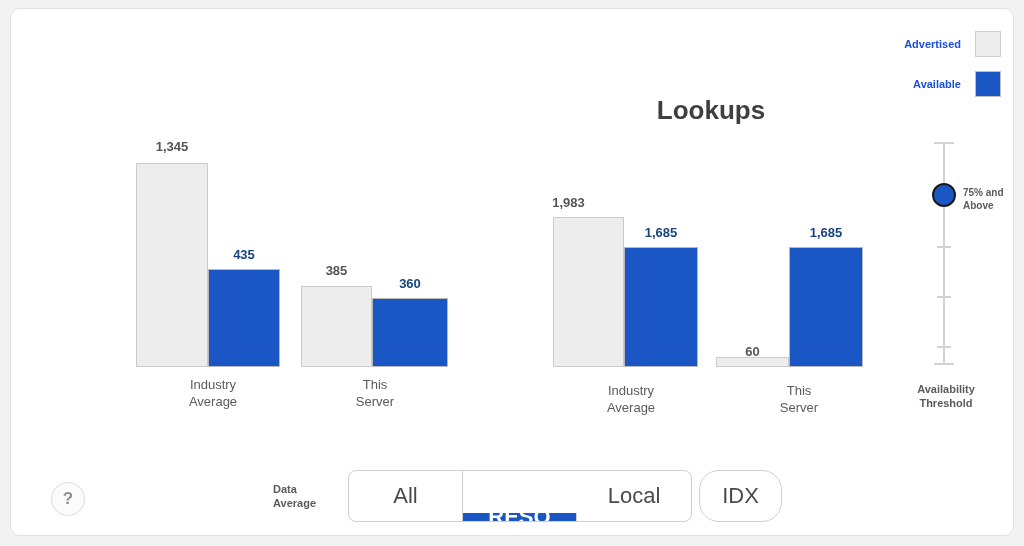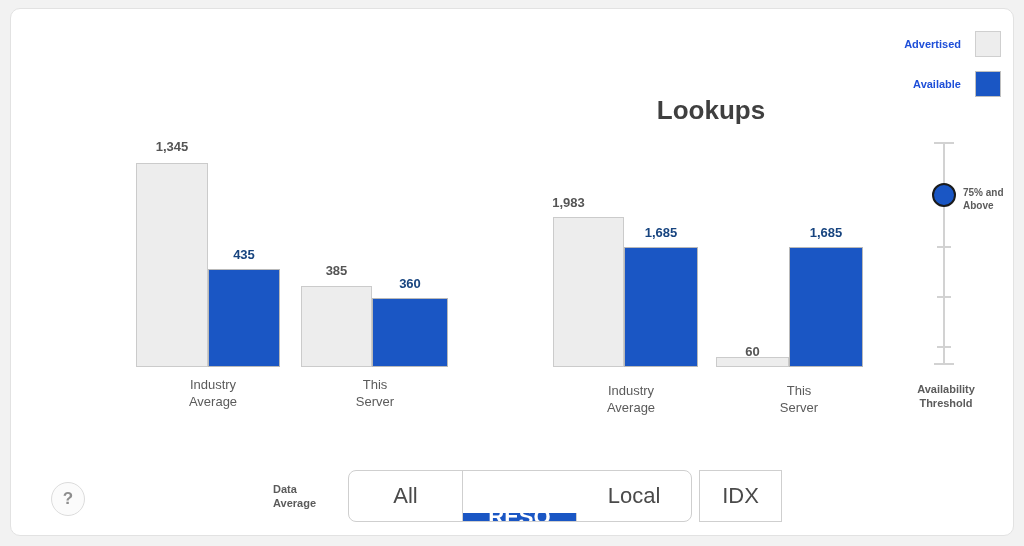--- a/index.html
+++ b/index.html
@@ -247,21 +247,21 @@
     left: 688px;
     top: 461px;
     width: 83px;
     height: 52px;
     display: flex;
     align-items: center;
     justify-content: center;
     font-size: 22px;
     color: #4a4a4a;
     border: 1px solid #cfcfcf;
-    border-radius: 0;
+    border-radius: 20px;
     background: #fff;
     box-sizing: border-box;
   }
 </style>
 </head>
 <body>
 
 <div class="card">
 
 

